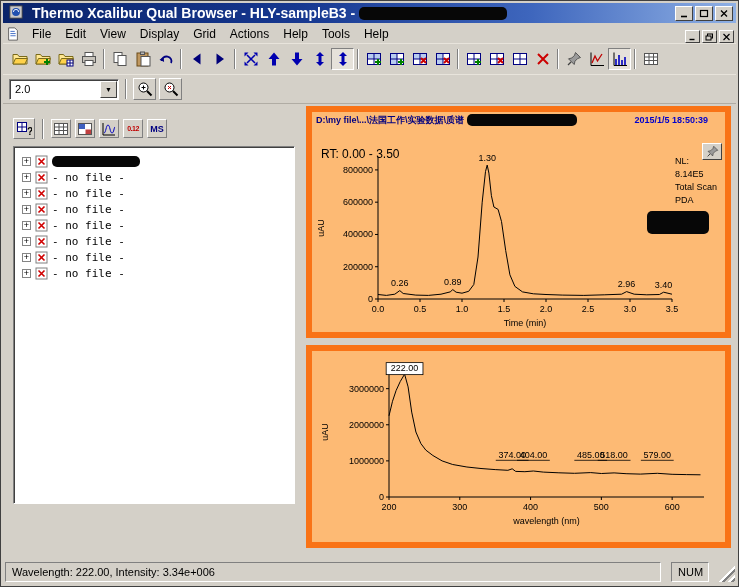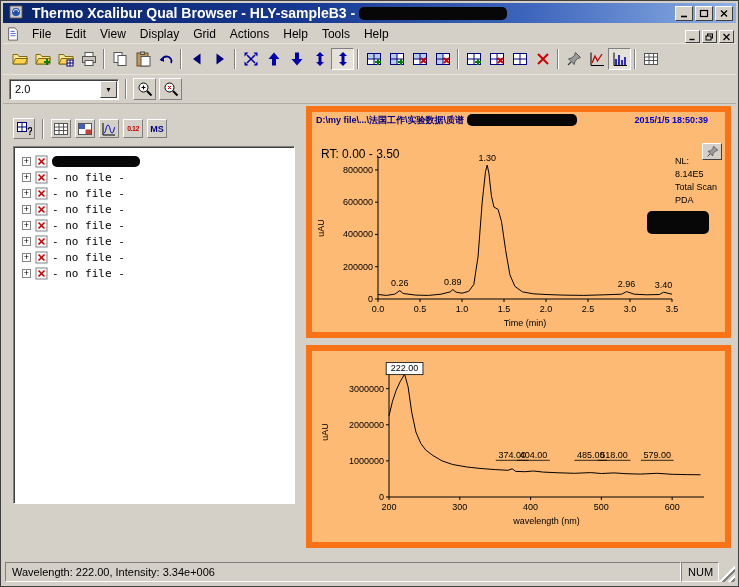--- a/index.html
+++ b/index.html
@@ -58,21 +58,21 @@
 .nl-block{position:absolute;left:363px;top:28px;font-size:9px;line-height:13px;color:#000}
 .redact{display:inline-block;background:#070707;border-radius:5px}
 .chrom-redact{position:absolute;left:335px;top:84px;width:62px;height:23px}
 .greenbtn{margin-left:auto;width:17px;height:14px;background:#d4d0c8;border:1px solid;border-color:#fff #404040 #404040 #fff;display:flex;align-items:center;justify-content:center}
 .greenball{width:9px;height:9px;border-radius:50%;background:radial-gradient(circle at 35% 30%,#8aff8a,#00b000 70%,#007000)}
 svg.chart{display:block}
 .tick{font:9px "Liberation Sans",sans-serif;fill:#000}
 .axl{font:9px "Liberation Sans",sans-serif;fill:#000}
 .peak{font:9px "Liberation Sans",sans-serif;fill:#000}
 
-.statusbar{height:26px;flex:0 0 auto;display:flex;gap:0;padding:4px 1px 2px 2px;align-items:stretch}
+.statusbar{height:26px;flex:0 0 auto;display:flex;gap:10px;padding:4px 1px 2px 2px;align-items:stretch}
 .sfield{border:1px solid;border-color:#808080 #fff #fff #808080;font-size:11px;color:#000;display:flex;align-items:center;padding:0 6px;white-space:nowrap}
 .sfield.mainf{flex:1}
 .sfield.numf{width:38px}
 .grip{width:16px;background:
  linear-gradient(135deg,transparent 0 55%,#fff 55% 62%,#808080 62% 70%,transparent 70% 80%,#fff 80% 87%,#808080 87% 95%,transparent 95%)}
 </style>
 </head>
 <body>
 
 <svg width="0" height="0" style="position:absolute" aria-hidden="true">

